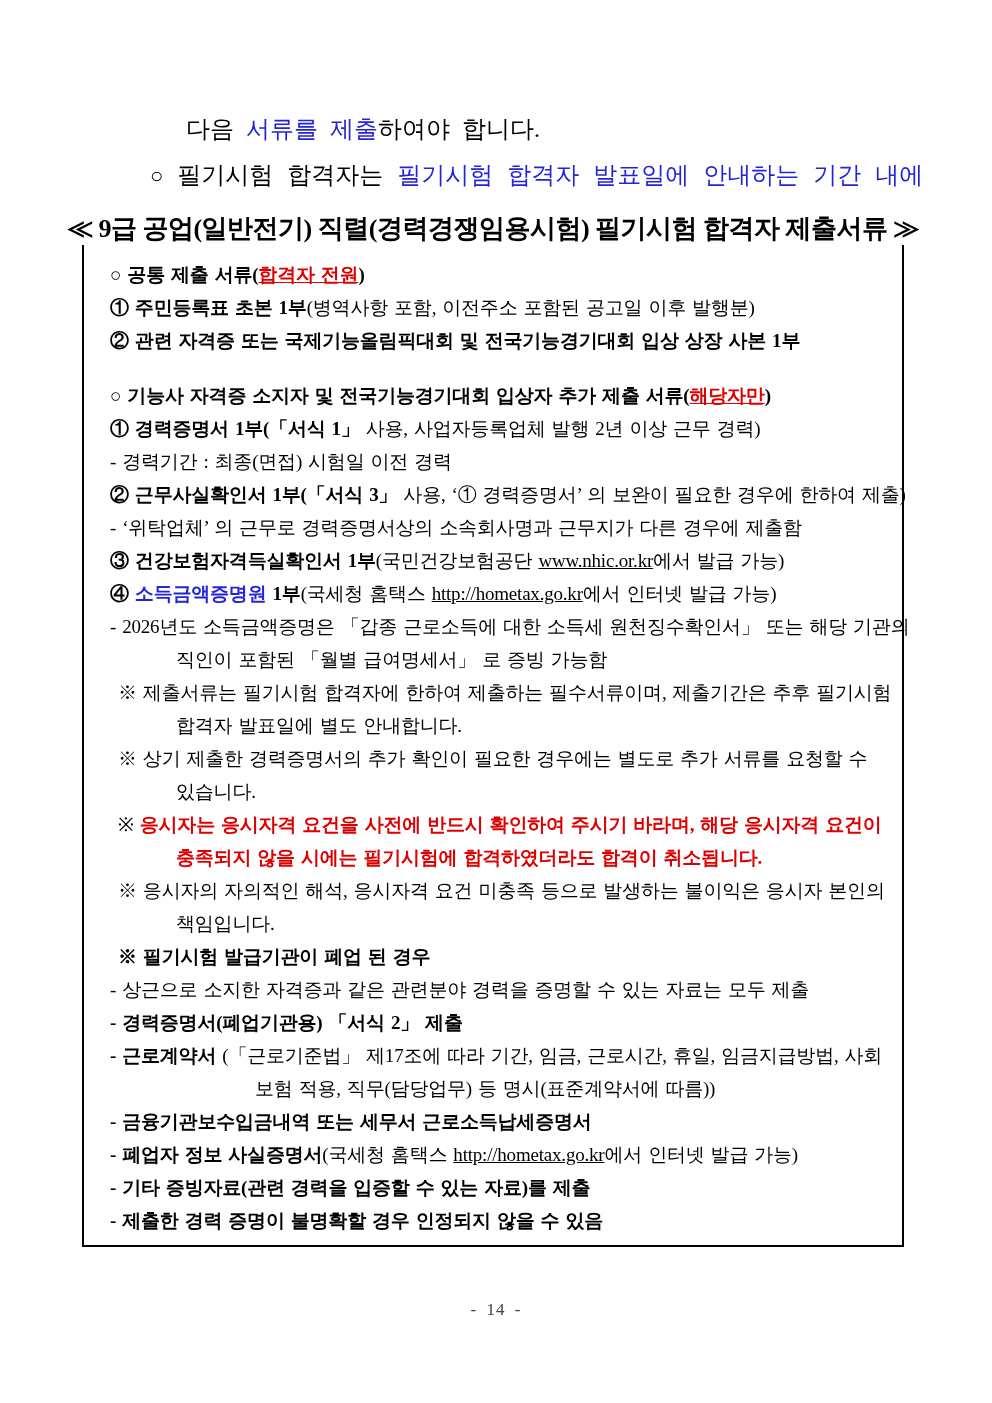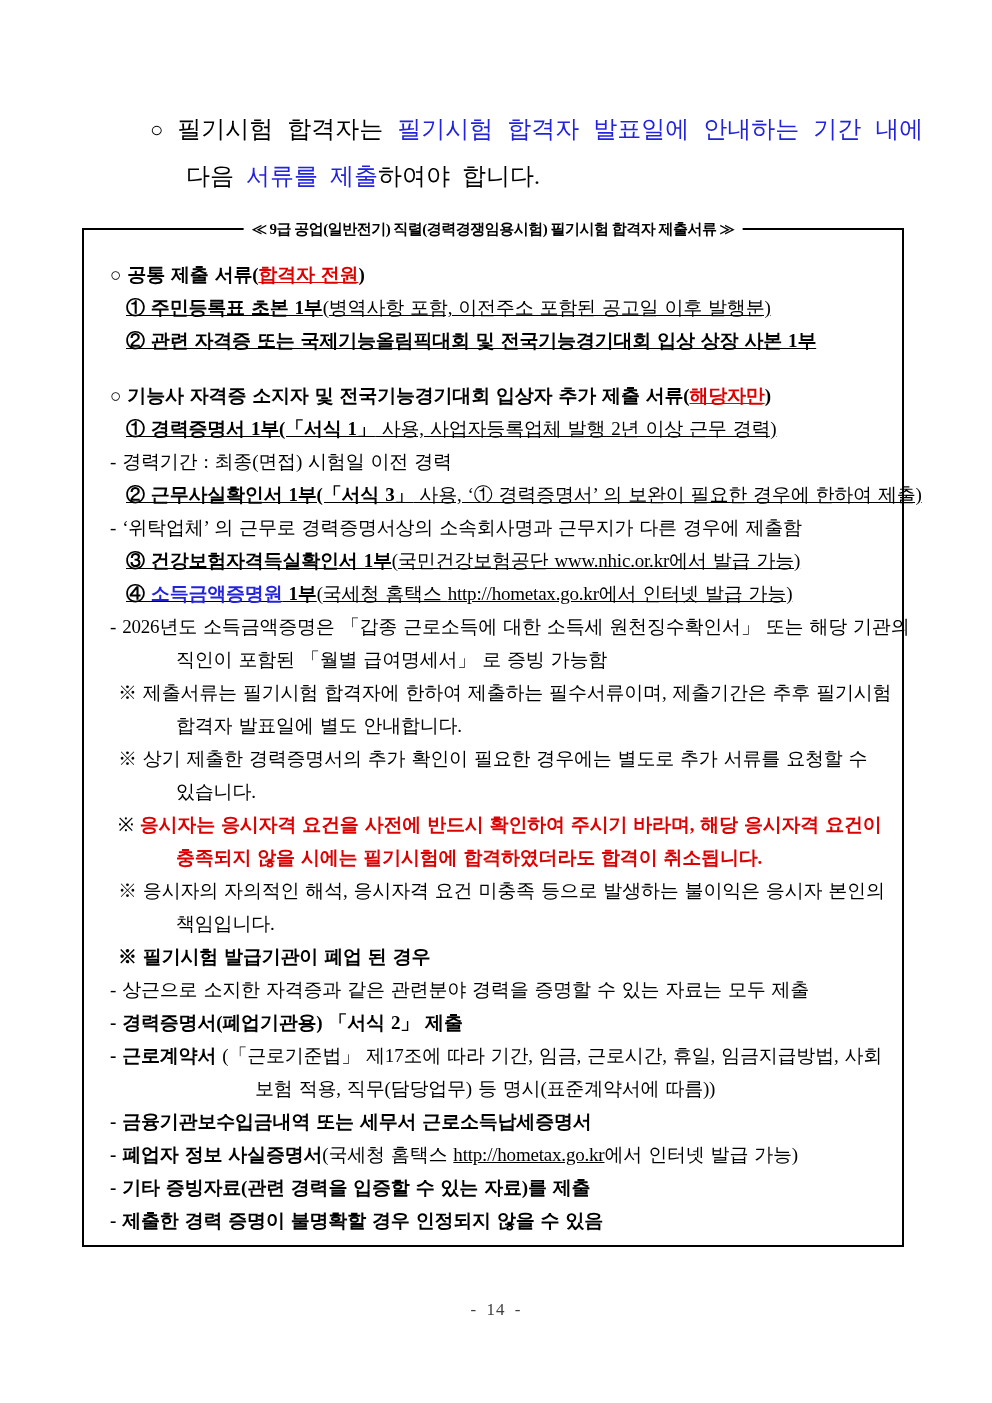--- a/index.html
+++ b/index.html
@@ -23,34 +23,34 @@
   .intro-bullet{display:inline-block;margin-right:14px;font-size:22px;}
   
   .doc-box{
     position:absolute;top:228px;left:82px;width:818px;height:1015px;
     border:2.5px solid #000;
     background:#fff;
   }
   .doc-box-title{
     position:absolute;top:-17px;left:50%;transform:translateX(-50%);
     background:#fff;padding:0 8px;
-    font-weight:bold;font-size:15px;line-height:32px;
+    font-weight:bold;font-size:26px;line-height:32px;
     white-space:nowrap;letter-spacing:-0.5px;
   }
   .doc-box-body{
     padding:28px 14px 0 26px;
     font-size:19px;
   }
   .line{
     height:33px;line-height:33px;white-space:nowrap;
     letter-spacing:-0.2px;word-spacing:1.5px;
   }
   .line.spacer{height:22px;}
   .line.h{margin-left:0;}
-  .line.num{margin-left:16px;text-decoration:underline;}
+  .line.num{margin-left:0;}
   .line.dash{margin-left:0;}
   .line.note{margin-left:8px;}
   .line.cont{margin-left:66px;}
   .line.cont2{margin-left:145px;}
   
   .bold{font-weight:bold;}
   .red{color:#dd0000;}
   .blue{color:#2323dd;}
   .underline{text-decoration:underline;}
   
@@ -59,25 +59,25 @@
     text-align:center;font-size:17px;color:#404040;
     letter-spacing:1px;word-spacing:4px;
   }
 </style>
 </head>
 <body>
 
 <div class="page">
 
   <div class="intro">
+    <div class="intro-line l2">
+      <span><span>다음 </span><span class="blue">서류를 제출</span><span>하여야 합니다.</span></span>
+    </div>
     <div class="intro-line l1">
       <span class="intro-bullet">○</span><span><span>필기시험 합격자는 </span><span class="blue">필기시험 합격자 발표일에 안내하는 기간 내에</span></span>
-    </div>
-    <div class="intro-line l2">
-      <span><span>다음 </span><span class="blue">서류를 제출</span><span>하여야 합니다.</span></span>
     </div>
   </div>
 
   <div class="doc-box">
     <div class="doc-box-title">≪ 9급 공업(일반전기) 직렬(경력경쟁임용시험) 필기시험 합격자 제출서류 ≫</div>
     <div class="doc-box-body">
         <div class="line h"><span class="bold">○ 공통 제출 서류(</span><span class="bold red underline">합격자 전원</span><span class="bold">)</span></div>
         <div class="line num"><span class="bold">① 주민등록표 초본 1부</span><span>(병역사항 포함, 이전주소 포함된 공고일 이후 발행분)</span></div>
         <div class="line num"><span class="bold">② 관련 자격증 또는 국제기능올림픽대회 및 전국기능경기대회 입상 상장 사본 1부</span></div>
         <div class="line spacer"></div>

